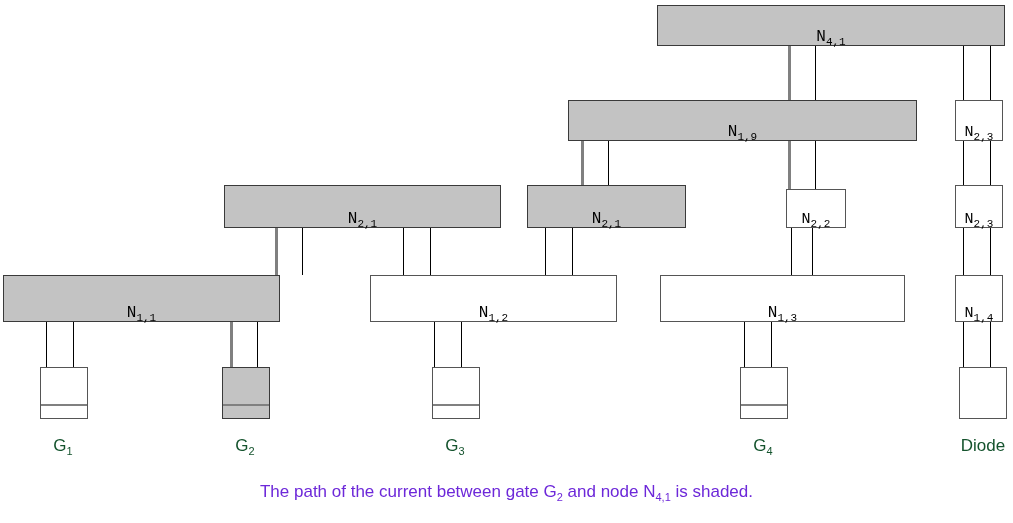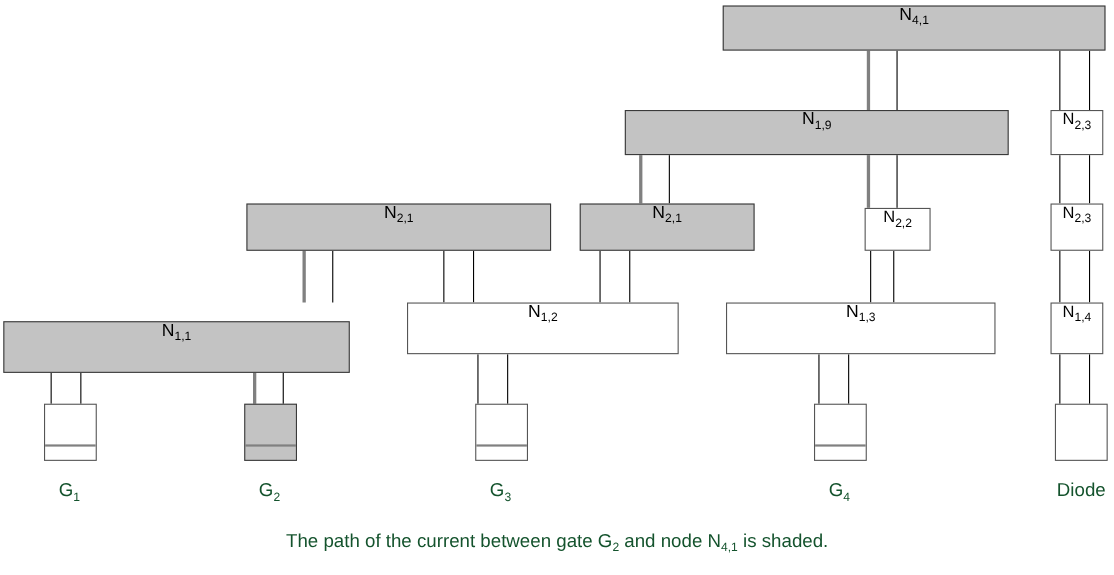--- a/index.html
+++ b/index.html
@@ -16,23 +16,24 @@
     overflow: hidden;
   }
 
   
   .node {
     position: absolute;
     box-sizing: border-box;
     border: 1px solid #555555;
     background: #ffffff;
     display: flex;
-    align-items: flex-start;
+    align-items: flex-end;
     justify-content: center;
     z-index: 3;
+    font-family: Liberation Mono, monospace;
   }
   .node.shaded {
     background: #c3c3c3;
     border: 1px solid #3a3a3a;
   }
   .node-label {
     font-size: 16px;
     color: #000000;
     line-height: 1;
     white-space: nowrap;
@@ -106,21 +107,21 @@
   }
 
   
   #caption {
     position: absolute;
     left: 0;
     right: 0;
     top: 482px;
     text-align: center;
     font-size: 17px;
-    color: #14532d;
+    color: #6d28d9;
     z-index: 4;
   }
   #caption sub {
     font-size: 11px;
     vertical-align: baseline;
     position: relative;
     top: 4px;
   }
 </style>
 </head>
@@ -205,21 +206,21 @@
       </div>
       <div class="node shaded" style="left: 527px; top: 185px; width: 159px; height: 43px;">
         <span class="node-label">N<sub>2,1</sub></span>
       </div>
       <div class="node small" style="left: 786px; top: 189px; width: 60px; height: 39px;">
         <span class="node-label">N<sub>2,2</sub></span>
       </div>
       <div class="node small" style="left: 955px; top: 185px; width: 48px; height: 43px;">
         <span class="node-label">N<sub>2,3</sub></span>
       </div>
-      <div class="node shaded" style="left: 3px; top: 292px; width: 315px; height: 47px;">
+      <div class="node shaded" style="left: 3px; top: 275px; width: 277px; height: 47px;">
         <span class="node-label">N<sub>1,1</sub></span>
       </div>
       <div class="node" style="left: 370px; top: 275px; width: 247px; height: 47px;">
         <span class="node-label">N<sub>1,2</sub></span>
       </div>
       <div class="node" style="left: 660px; top: 275px; width: 245px; height: 47px;">
         <span class="node-label">N<sub>1,3</sub></span>
       </div>
       <div class="node small" style="left: 955px; top: 275px; width: 48px; height: 47px;">
         <span class="node-label">N<sub>1,4</sub></span>

